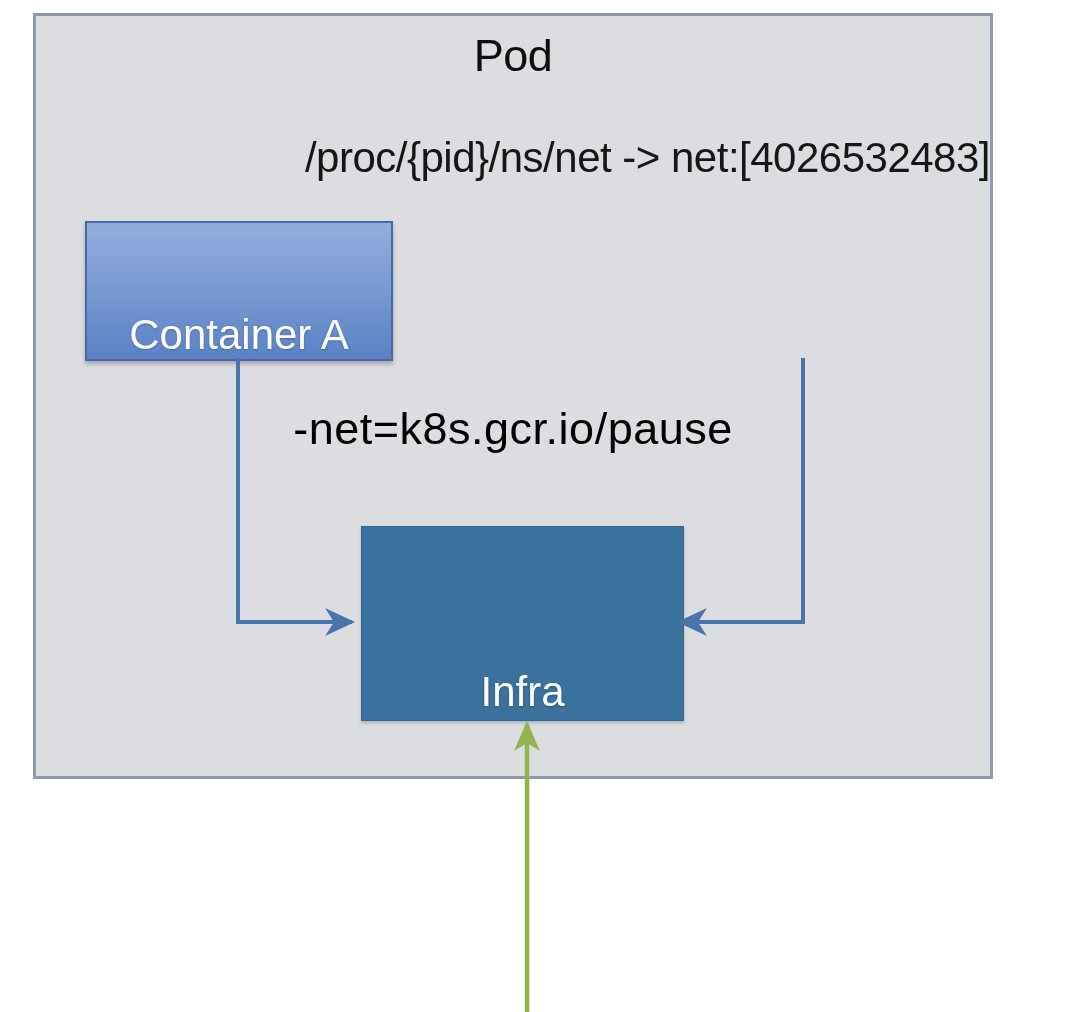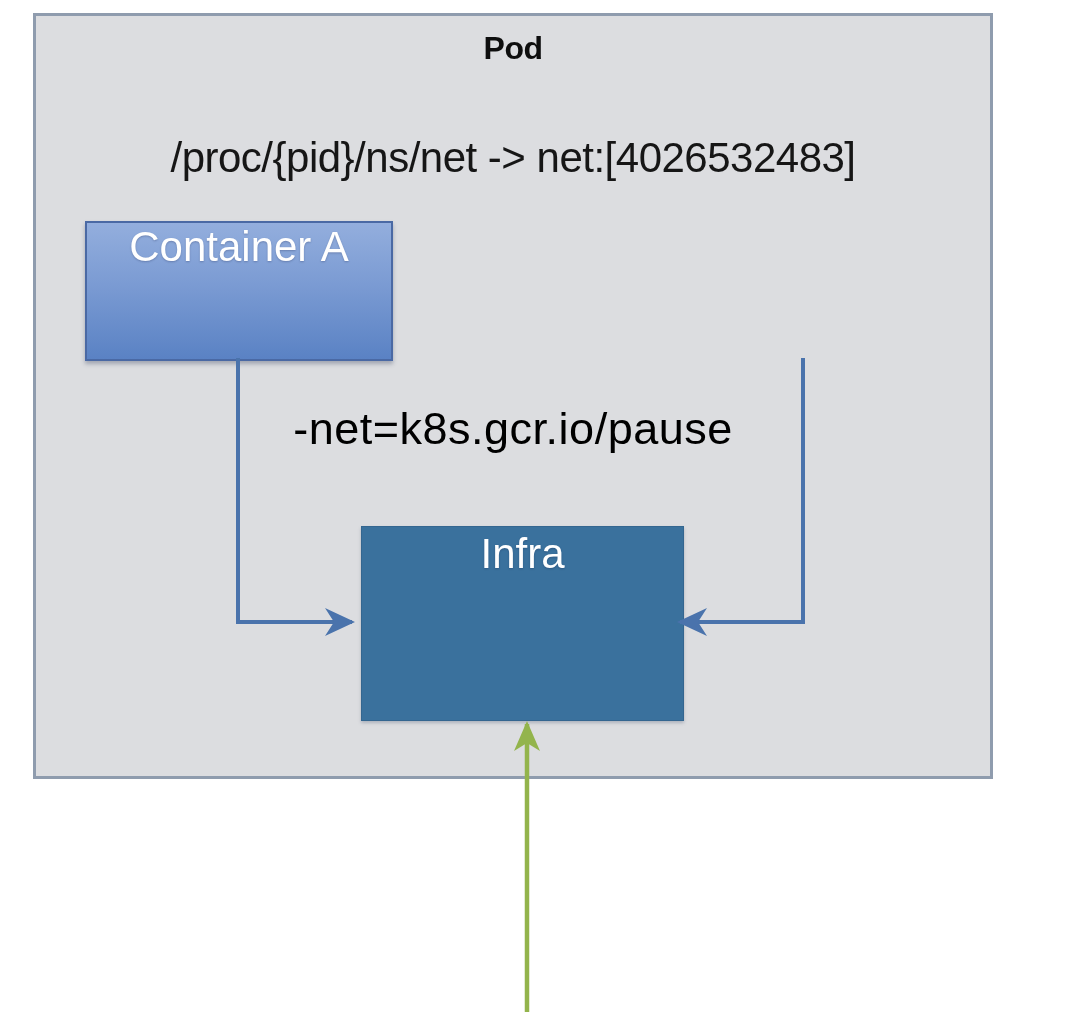--- a/index.html
+++ b/index.html
@@ -24,40 +24,40 @@
     box-sizing: border-box;
     background: #dcdde0;
     border: 3px solid #8f9cae;
   }
   .pod-title {
     position: absolute;
     left: 0;
     top: 14px;
     width: 100%;
     text-align: center;
-    font-size: 32px;
-    font-weight: bold;
+    font-size: 45px;
+    font-weight: normal;
     color: #0e0e0e;
     letter-spacing: -0.5px;
   }
   .ns-text {
     position: absolute;
     left: 0;
     top: 118px;
     width: 100%;
-    text-align: center;
+    text-align: right;
     font-size: 42px;
     color: #161616;
     letter-spacing: -0.5px;
     white-space: nowrap;
   }
   .node {
     position: absolute;
     display: flex;
-    align-items: flex-start;
+    align-items: flex-end;
     justify-content: center;
     color: #ffffff;
     text-shadow: 0 1px 2px rgba(10, 20, 60, 0.25);
     box-sizing: border-box;
   }
   .container-node {
     width: 308px;
     height: 140px;
     top: 205px;
     font-size: 42px;

